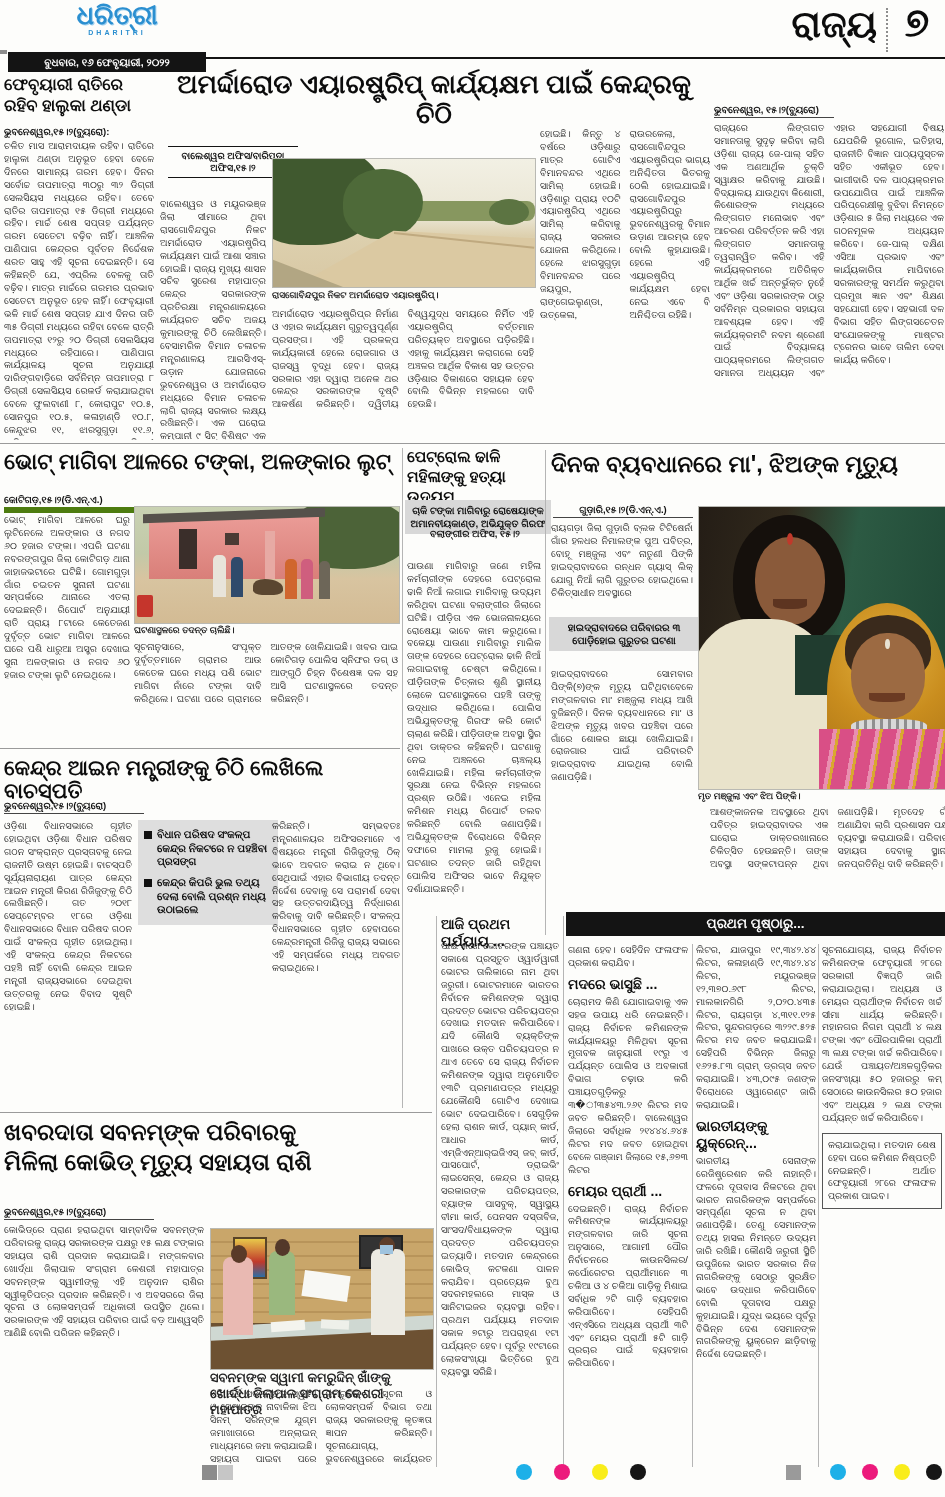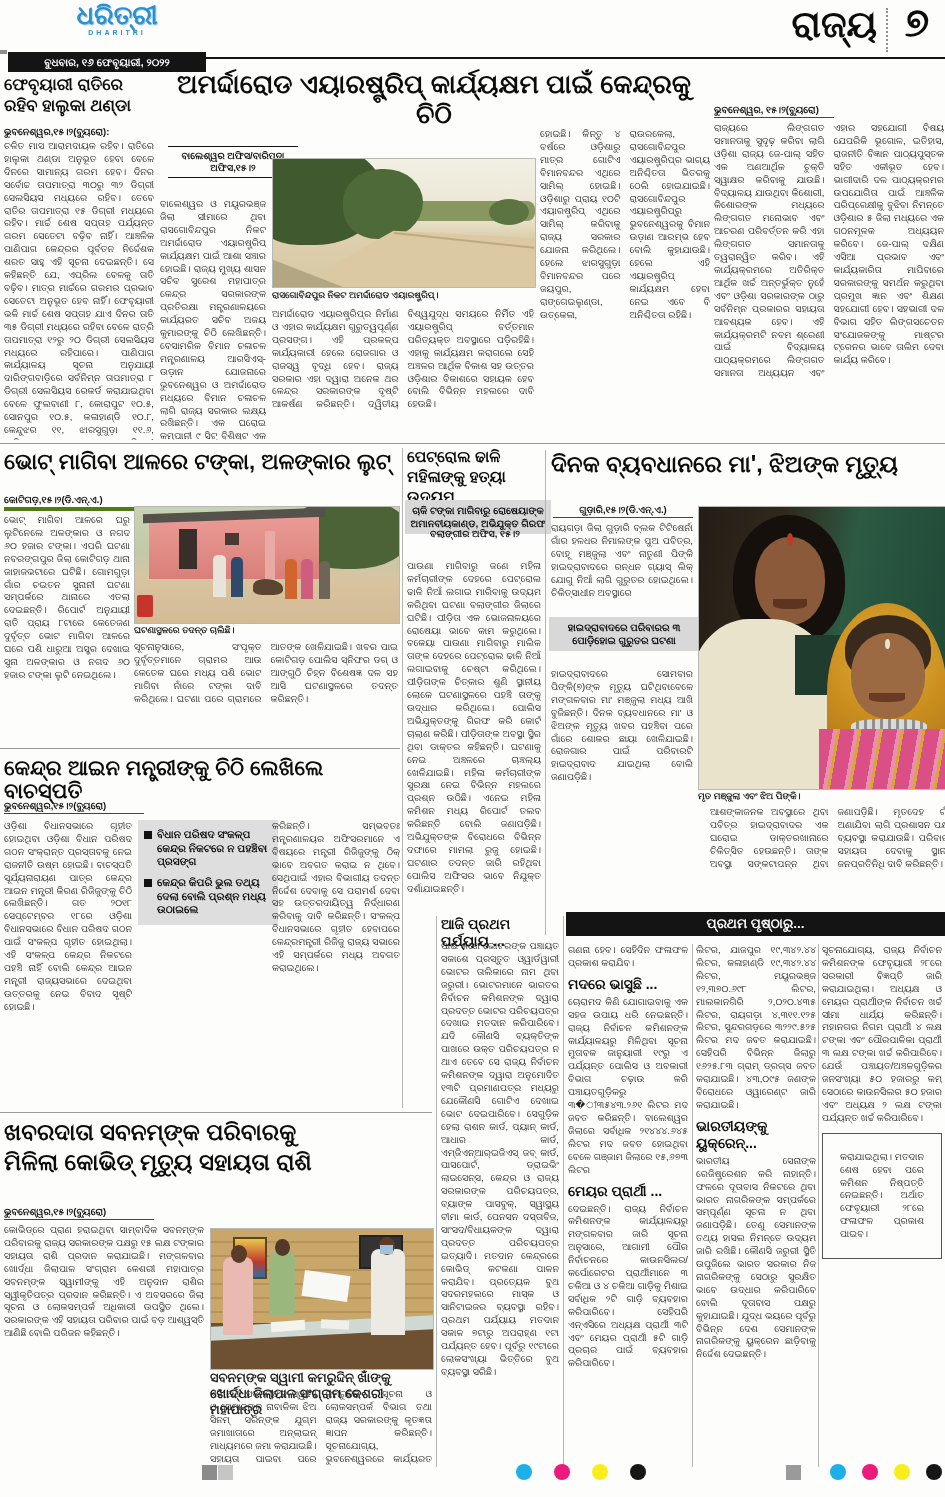--- a/index.html
+++ b/index.html
@@ -64,21 +64,21 @@
   <div class="a cap" style="left:272px;top:290px;width:262px;text-align:left;">ରାସଗୋବିନ୍ଦପୁର ନିକଟ ଅମର୍ଦ୍ଦାରୋଡ ଏୟାରଷ୍ଟ୍ରିପ୍।</div>
   <div class="a bt col2" style="left:272px;top:308px;width:262px;height:132px;overflow:hidden;">ଅମର୍ଦ୍ଦାରୋଡ ଏୟାରଷ୍ଟ୍ରିପ୍‌ର ନିର୍ମାଣ ଓ ଏହାର କାର୍ଯ୍ୟକ୍ଷମ ଗୁରୁତ୍ୱପୂର୍ଣ୍ଣ ପ୍ରସଙ୍ଗ। ଏହି ପ୍ରକଳ୍ପ କାର୍ଯ୍ୟକାରୀ ହେଲେ ରୋଜଗାର ଓ ରାଜସ୍ୱ ବୃଦ୍ଧି ହେବ। ରାଜ୍ୟ ସରକାର ଏହା ଦ୍ୱାରା ଅନେକ ଥର କେନ୍ଦ୍ର ସରକାରଙ୍କ ଦୃଷ୍ଟି ଆକର୍ଷଣ କରିଛନ୍ତି। ଦ୍ୱିତୀୟ ବିଶ୍ୱଯୁଦ୍ଧ ସମୟରେ ନିର୍ମିତ ଏହି ଏୟାରଷ୍ଟ୍ରିପ୍ ବର୍ତ୍ତମାନ ପରିତ୍ୟକ୍ତ ଅବସ୍ଥାରେ ପଡ଼ିରହିଛି। ଏହାକୁ କାର୍ଯ୍ୟକ୍ଷମ କରାଗଲେ ସେହି ଅଞ୍ଚଳର ଆର୍ଥିକ ବିକାଶ ସହ ଉତ୍ତର ଓଡ଼ିଶାର ବିକାଶରେ ସହାୟକ ହେବ ବୋଲି ବିଭିନ୍ନ ମହଲରେ ଦାବି ହେଉଛି।</div>
   <div class="a bt col2" style="left:540px;top:128px;width:170px;height:312px;overflow:hidden;">ହୋଇଛି। କିନ୍ତୁ ୪ ବର୍ଷରେ ଓଡ଼ିଶାରୁ ମାତ୍ର ଗୋଟିଏ ବିମାନବନ୍ଦର ଏଥିରେ ସାମିଲ୍ ହୋଇଛି। ଓଡ଼ିଶାରୁ ପ୍ରାୟ ୧୦ଟି ଏୟାରଷ୍ଟ୍ରିପ୍ ଏଥିରେ ସାମିଲ୍ କରିବାକୁ ରାଜ୍ୟ ସରକାର ଯୋଜନା କରିଥିଲେ। ହେଲେ ଝାରସୁଗୁଡ଼ା ବିମାନବନ୍ଦର ପରେ ଜୟପୁର, ରାଙ୍ଗେଇଲୁଣ୍ଡା, ଉତ୍କେଳା, ରାଉରକେଲା, ରାସଗୋବିନ୍ଦପୁର ଏୟାରଷ୍ଟ୍ରିପ୍‌ର ଭାଗ୍ୟ ଅନିଶ୍ଚିତତା ଭିତରକୁ ଠେଲି ହୋଇଯାଇଛି। ରାସଗୋବିନ୍ଦପୁର ଏୟାରଷ୍ଟ୍ରିପ୍‌ରୁ ଭୁବନେଶ୍ୱରକୁ ବିମାନ ଉଡ଼ାଣ ଆରମ୍ଭ ହେବ ବୋଲି କୁହାଯାଉଛି। ହେଲେ ଏହି ଏୟାରଷ୍ଟ୍ରିପ୍ କାର୍ଯ୍ୟକ୍ଷମ ହେବା ନେଇ ଏବେ ବି ଅନିଶ୍ଚିତତା ରହିଛି।</div>
 
   <div class="a dl" style="left:714px;top:104px;width:120px;border-bottom:1px solid #444;padding-bottom:1px;">ଭୁବନେଶ୍ୱର, ୧୫।୨(ବ୍ୟୁରୋ)</div>
   <div class="a bt col2" style="left:714px;top:122px;width:230px;height:318px;overflow:hidden;">ରାଜ୍ୟରେ ଲିଙ୍ଗଗତ ସମାନତାକୁ ସୁଦୃଢ଼ କରିବା ଲାଗି ଓଡ଼ିଶା ରାଜ୍ୟ ଜେ-ପାଲ୍ ସହିତ ଏକ ଅଣଆର୍ଥିକ ଚୁକ୍ତି ସ୍ୱାକ୍ଷର କରିବାକୁ ଯାଉଛି। ବିଦ୍ୟାଳୟ ଯାଉଥିବା କିଶୋରୀ, କିଶୋରଙ୍କ ମଧ୍ୟରେ ଲିଙ୍ଗଗତ ମନୋଭାବ ଏବଂ ଆଚରଣ ପରିବର୍ତ୍ତନ କରି ଏହା ଲିଙ୍ଗଗତ ସମାନତାକୁ ତ୍ୱରାନ୍ୱିତ କରିବ। ଏହି କାର୍ଯ୍ୟକ୍ରମରେ ଅତିରିକ୍ତ ଆର୍ଥିକ ଖର୍ଚ୍ଚ ଅନ୍ତର୍ଭୁକ୍ତ ନୁହେଁ ଏବଂ ଓଡ଼ିଶା ସରକାରଙ୍କ ଠାରୁ ସର୍ବନିମ୍ନ ପ୍ରକାରର ସହାୟତା ଆବଶ୍ୟକ ହେବ। ଏହି କାର୍ଯ୍ୟକ୍ରମଟି ନବମ ଶ୍ରେଣୀ ପାଇଁ ବିଦ୍ୟାଳୟ ପାଠ୍ୟକ୍ରମରେ ଲିଙ୍ଗଗତ ସମାନତା ଅଧ୍ୟୟନ ଏବଂ ଏହାର ସହଯୋଗୀ ବିଷୟ ଯେପରିକି ଭୂଗୋଳ, ଇତିହାସ, ରାଜନୀତି ବିଜ୍ଞାନ ପାଠ୍ୟପୁସ୍ତକ ସହିତ ଏକୀଭୂତ ହେବ। ଭାଗୀଦାରି ଦଳ ପାଠ୍ୟକ୍ରମର ଉପଯୋଗିତା ପାଇଁ ଆଞ୍ଚଳିକ ପରିପ୍ରେକ୍ଷୀକୁ ବୁଝିବା ନିମନ୍ତେ ଓଡ଼ିଶାର ୫ ଜିଲା ମଧ୍ୟରେ ଏକ ଗଠନମୂଳକ ଅଧ୍ୟୟନ କରିବେ। ଜେ-ପାଲ୍ ଦକ୍ଷିଣ ଏସିଆ ପ୍ରଭାବ ଏବଂ କାର୍ଯ୍ୟକାରିତା ମାପିବାରେ ସରକାରଙ୍କୁ ସମର୍ଥନ କରୁଥିବା ପ୍ରମୁଖ ଜ୍ଞାନ ଏବଂ ଶିକ୍ଷଣ ସହଯୋଗୀ ହେବ। ସହଭାଗୀ ଦଳ ବିଭାଗ ସହିତ ଲିଙ୍ଗସଚେତନ ସଂଯୋଜକଙ୍କୁ ମାଷ୍ଟର ଟ୍ରେନର ଭାବେ ତାଲିମ ଦେବା କାର୍ଯ୍ୟ କରିବେ।</div>
 
   <div class="a hrule" style="left:0;top:443px;width:945px;"></div>
 
   <div class="a hl" style="left:4px;top:450px;width:396px;font-size:22px;line-height:1.1;">ଭୋଟ୍ ମାଗିବା ଆଳରେ ଟଙ୍କା, ଅଳଙ୍କାର ଲୁଟ୍</div>
-  <div class="a dl" style="left:4px;top:494px;width:150px;border-bottom:4px solid #4d7c0f;padding-bottom:1px;">କୋଟିଗଡ଼,୧୫।୨(ଡି.ଏନ୍.ଏ.)</div>
+  <div class="a dl" style="left:4px;top:494px;width:150px;border-bottom:6px solid #4d7c0f;padding-bottom:1px;">କୋଟିଗଡ଼,୧୫।୨(ଡି.ଏନ୍.ଏ.)</div>
   <div class="a bt" style="left:4px;top:514px;width:126px;height:230px;overflow:hidden;">ଭୋଟ୍ ମାଗିବା ଆଳରେ ଘରୁ ଲୁଟିନେଲେ ଅଳଙ୍କାର ଓ ନଗଦ ୬୦ ହଜାର ଟଙ୍କା। ଏପରି ଘଟଣା ନବରଙ୍ଗପୁର ଜିଲା କୋଟିଗଡ଼ ଥାନା ଜାହାଜଭଟାରେ ଘଟିଛି। ଗୋମଗୁଡ଼ା ଗାଁର ଚଇତନ ସୁନାନୀ ଘଟଣା ସମ୍ପର୍କରେ ଥାନାରେ ଏତଲା ଦେଇଛନ୍ତି। ରିପୋର୍ଟ ଅନୁଯାୟୀ ରାତି ପ୍ରାୟ ୮ଟାରେ କେତେଜଣ ଦୁର୍ବୃତ୍ତ ଭୋଟ ମାଗିବା ଆଳରେ ଘରେ ପଶି ଧାରୁଆ ଅସ୍ତ୍ର ଦେଖାଇ ସୁନା ଅଳଙ୍କାର ଓ ନଗଦ ୬୦ ହଜାର ଟଙ୍କା ଲୁଟି ନେଇଥିଲେ।</div>
 
   <div class="a photo" style="left:134px;top:506px;width:264px;height:116px;">
     <div style="position:absolute;inset:0;background:linear-gradient(#c9d2b2 0%,#c2c9a8 40%,#d8c4a0 62%,#d3bb94 100%);"></div>
     <div style="position:absolute;right:-10px;top:-8px;width:120px;height:70px;background:#4c6338;border-radius:45%;"></div>
     <div style="position:absolute;left:14px;top:10px;width:170px;height:62px;background:linear-gradient(#ea9b96,#d97f79);"></div>
     <div style="position:absolute;left:8px;top:4px;width:182px;height:9px;background:#55514b;transform:skewY(-2deg);"></div>
     <div style="position:absolute;left:44px;top:22px;width:18px;height:40px;background:#3a2e2a;"></div>
     <div style="position:absolute;left:90px;top:26px;width:14px;height:12px;background:#4a3a34;"></div>
     <div style="position:absolute;left:130px;top:24px;width:10px;height:48px;background:#e7aaa4;"></div>
@@ -191,21 +191,21 @@
   <div class="a vr" style="left:692px;top:944px;height:523px;"></div>
   <div class="a" style="left:696px;top:944px;width:120px;height:522px;overflow:hidden;">
     <div class="bt">ଲିଟର, ଯାଜପୁର ୧୯,୩୪୨.୪୪ ଲିଟର, କଳାହାଣ୍ଡି ୧୯,୩୪୨.୪୪ ଲିଟର, ମୟୂରଭଞ୍ଜ ୧୨,୩୭୦.୬୯୮ ଲିଟର, ମାଲକାନଗିରି ୨,୦୨୦.୪୩୫ ଲିଟର, ରାୟଗଡ଼ା ୪,୩୧୧.୧୨୫ ଲିଟର, ସୁନ୍ଦରଗଡ଼ରେ ୩୨୨୯.୫୨୫ ଲିଟର ମଦ ଜବତ କରାଯାଇଛି। ସେହିପରି ବିଭିନ୍ନ ଜିଲାରୁ ୧୬୨୫.୮୩ ଗ୍ରାମ୍ ଡ୍ରଗ୍ସ ଜବତ କରାଯାଇଛି। ୪୩,୦୯୫ ଜଣଙ୍କ ବିରୋଧରେ ଓ୍ୱାରେଣ୍ଟ ଜାରି କରାଯାଇଛି।</div>
     <div class="subhead">ଭାରତୀୟଙ୍କୁ ୟୁକ୍ରେନ୍...</div>
     <div class="bt">ଭାରତୀୟ ସେନାଙ୍କ ରେଜିଷ୍ଟ୍ରେଶନ କରି ନାହାନ୍ତି। ଫଳରେ ଦୂତାବାସ ନିକଟରେ ଥିବା ଭାରତ ନାଗରିକଙ୍କ ସମ୍ପର୍କରେ ସମ୍ପୂର୍ଣ୍ଣ ସୂଚନା ନ ଥିବା ଜଣାପଡ଼ିଛି। ତେଣୁ ସେମାନଙ୍କ ତଥ୍ୟ ହାସଲ ନିମନ୍ତେ ଉଦ୍ୟମ ଜାରି ରଖିଛି। କୌଣସି ଜରୁରୀ ସ୍ଥିତି ଉପୁଜିଲେ ଭାରତ ସରକାର ନିଜ ନାଗରିକଙ୍କୁ ସେଠାରୁ ସୁରକ୍ଷିତ ଭାବେ ଉଦ୍ଧାର କରିପାରିବେ ବୋଲି ଦୂତାବାସ ପକ୍ଷରୁ କୁହାଯାଇଛି। ଯୁଦ୍ଧ ଭୟରେ ପୂର୍ବରୁ ବିଭିନ୍ନ ଦେଶ ସେମାନଙ୍କ ନାଗରିକଙ୍କୁ ୟୁକ୍ରେନ ଛାଡ଼ିବାକୁ ନିର୍ଦ୍ଦେଶ ଦେଇଛନ୍ତି।</div>
   </div>
 
   <div class="a vr" style="left:818px;top:944px;height:523px;"></div>
   <div class="a" style="left:822px;top:944px;width:120px;height:522px;overflow:hidden;">
     <div class="bt">ସୂଚନାଯୋଗ୍ୟ, ରାଜ୍ୟ ନିର୍ବାଚନ କମିଶନଙ୍କ ଫେବୃୟାରୀ ୨୮ରେ ସରକାରୀ ବିଜ୍ଞପ୍ତି ଜାରି କରାଯାଇଥିଲା। ଅଧ୍ୟକ୍ଷ ଓ ମେୟର ପ୍ରାର୍ଥୀଙ୍କ ନିର୍ବାଚନ ଖର୍ଚ୍ଚ ସୀମା ଧାର୍ଯ୍ୟ କରିଛନ୍ତି। ମହାନଗର ନିଗମ ପ୍ରାର୍ଥୀ ୪ ଲକ୍ଷ ଟଙ୍କା ଏବଂ ପୌରପାଳିକା ପ୍ରାର୍ଥୀ ୩ ଲକ୍ଷ ଟଙ୍କା ଖର୍ଚ୍ଚ କରିପାରିବେ। ଯେଉଁ ପଞ୍ଚାୟତ/ଅଞ୍ଚଳଗୁଡ଼ିକର ଜନସଂଖ୍ୟା ୫୦ ହଜାରରୁ କମ୍ ସେଠାରେ କାଉନସିଲର ୫୦ ହଜାର ଏବଂ ଅଧ୍ୟକ୍ଷ ୨ ଲକ୍ଷ ଟଙ୍କା ପର୍ଯ୍ୟନ୍ତ ଖର୍ଚ୍ଚ କରିପାରିବେ।</div>
-    <div class="bt" style="border:1px solid #555;padding:17px;margin-top:8px;">କରାଯାଇଥିଲା। ମତଦାନ ଶେଷ ହେବା ପରେ କମିଶନ ନିଷ୍ପତ୍ତି ନେଇଛନ୍ତି। ଅର୍ଥାତ ଫେବୃୟାରୀ ୨୮ରେ ଫଳାଫଳ ପ୍ରକାଶ ପାଇବ।</div>
+    <div class="bt" style="border:1px solid #555;padding:5px;margin-top:8px;">କରାଯାଇଥିଲା। ମତଦାନ ଶେଷ ହେବା ପରେ କମିଶନ ନିଷ୍ପତ୍ତି ନେଇଛନ୍ତି। ଅର୍ଥାତ ଫେବୃୟାରୀ ୨୮ରେ ଫଳାଫଳ ପ୍ରକାଶ ପାଇବ।</div>
   </div>
 
   <div class="a" style="left:0;top:1464px;width:945px;height:24px;">
     <div class="regsq" style="left:202px;background:#8c8c8c;"></div>
     <div class="regsq" style="left:218px;background:#c6c6c6;"></div>
     <div class="dot" style="left:516px;background:#1db0e8;"></div>
     <div class="dot" style="left:554px;background:#ec1a7c;"></div>
     <div class="dot" style="left:592px;background:#f9ed1a;"></div>
     <div class="dot" style="left:630px;background:#161616;"></div>
     <div class="regsq" style="left:786px;background:#9a9a9a;"></div>

